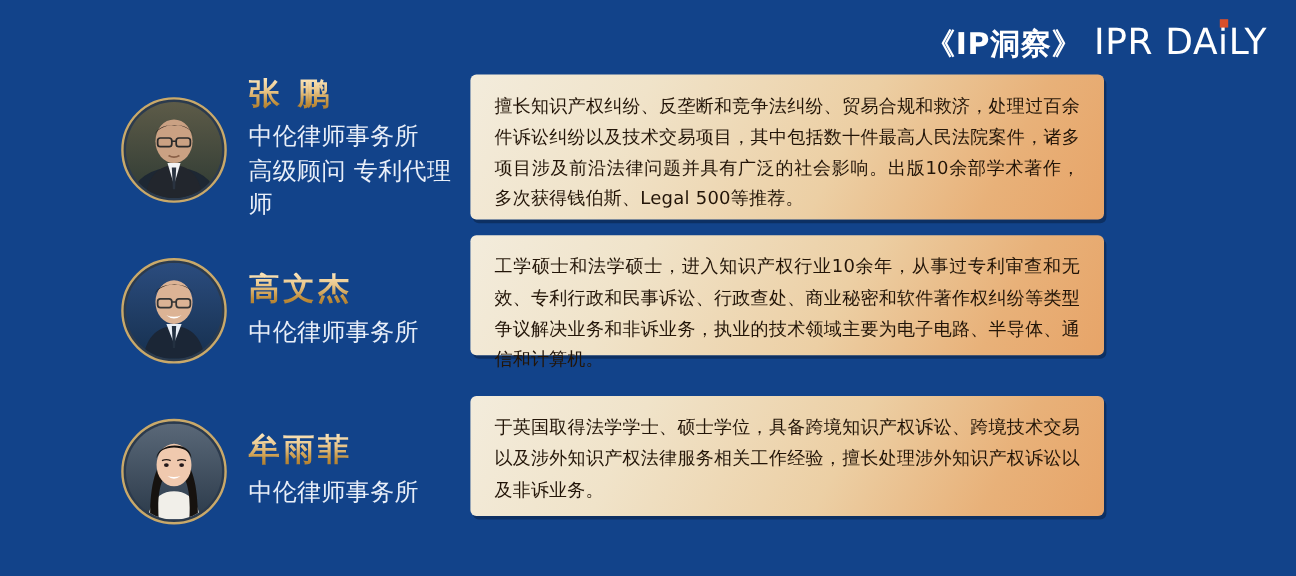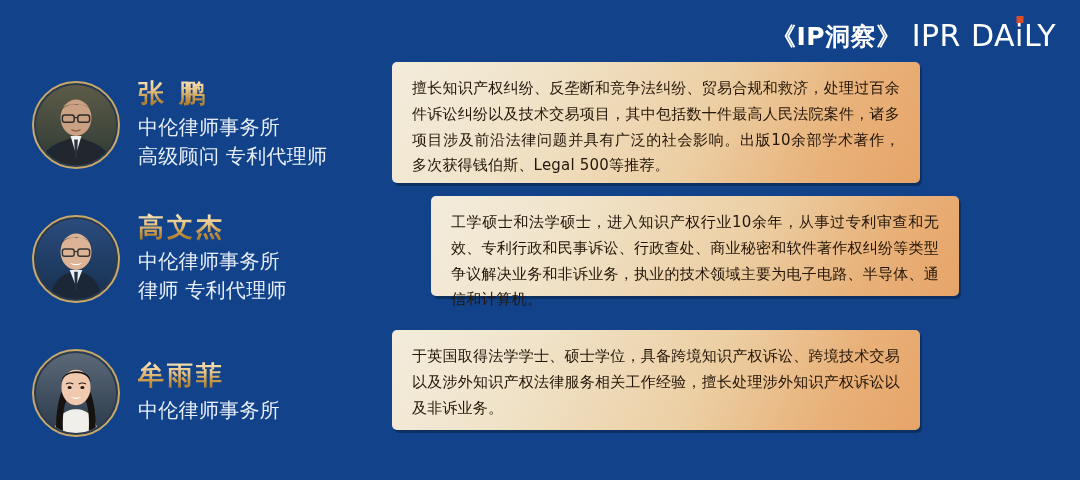--- a/index.html
+++ b/index.html
@@ -69,21 +69,21 @@
     height: 125px;
     margin-bottom: 9px;
   }
 
   
   .person {
     width: 392px;
     display: flex;
     align-items: center;
     box-sizing: border-box;
-    padding-left: 32px;
+    padding-left: 101px;
     height: 125px;
   }
   .avatar {
     width: 88px;
     height: 88px;
     min-width: 88px;
     border-radius: 50%;
     border: 2px solid #c9a96a;
     box-sizing: border-box;
     overflow: hidden;
@@ -132,21 +132,21 @@
     box-shadow: 2px 3px 0 rgba(0,0,0,0.28);
     padding: 14px 20px 13px 20px;
     color: #231508;
     font-size: 15px;
     line-height: 1.72;
     letter-spacing: 0.2px;
     font-family: "DejaVu Sans", "Liberation Sans", sans-serif;
     text-align: justify;
   }
   .row-1 .bio-card { height: 121px; }
-  .row-2 .bio-card { height: 100px; margin-left: 39px; }
+  .row-2 .bio-card { height: 100px; }
   .row-3 .bio-card { height: 100px; }
 </style>
 </head>
 <body>
 
 <div class="brand">
   <span class="brand-cn">《IP洞察》</span>
   <span class="brand-en"><span>IPR DA</span><span class="dot-i">i</span><span>LY</span></span>
 </div>
 
@@ -206,21 +206,20 @@
             <rect x="29" y="33" width="13" height="8" rx="2.5" fill="none" stroke="#353535" stroke-width="1.6"></rect>
             <rect x="46" y="33" width="13" height="8" rx="2.5" fill="none" stroke="#353535" stroke-width="1.6"></rect>
             <line x1="42" y1="36" x2="46" y2="36" stroke="#353535" stroke-width="1.4"></line>
             <path d="M37 48 Q44 54 51 48 Q44 51 37 48 Z" fill="#ffffff"></path>
           </svg>
         </div>
       </div>
       <div class="person-text">
         <div class="person-name">高文杰</div>
         <div class="person-sub">中伦律师事务所</div>
-        <div class="person-sub">律师 专利代理师</div>
       </div>
     </div>
     <div class="bio-card">工学硕士和法学硕士，进入知识产权行业10余年，从事过专利审查和无效、专利行政和民事诉讼、行政查处、商业秘密和软件著作权纠纷等类型争议解决业务和非诉业务，执业的技术领域主要为电子电路、半导体、通信和计算机。</div>
   </div>
 
   <div class="row row-3">
     <div class="person">
       <div class="avatar">
         <div class="face">
           <svg viewBox="0 0 88 88" preserveAspectRatio="xMidYMid slice">

